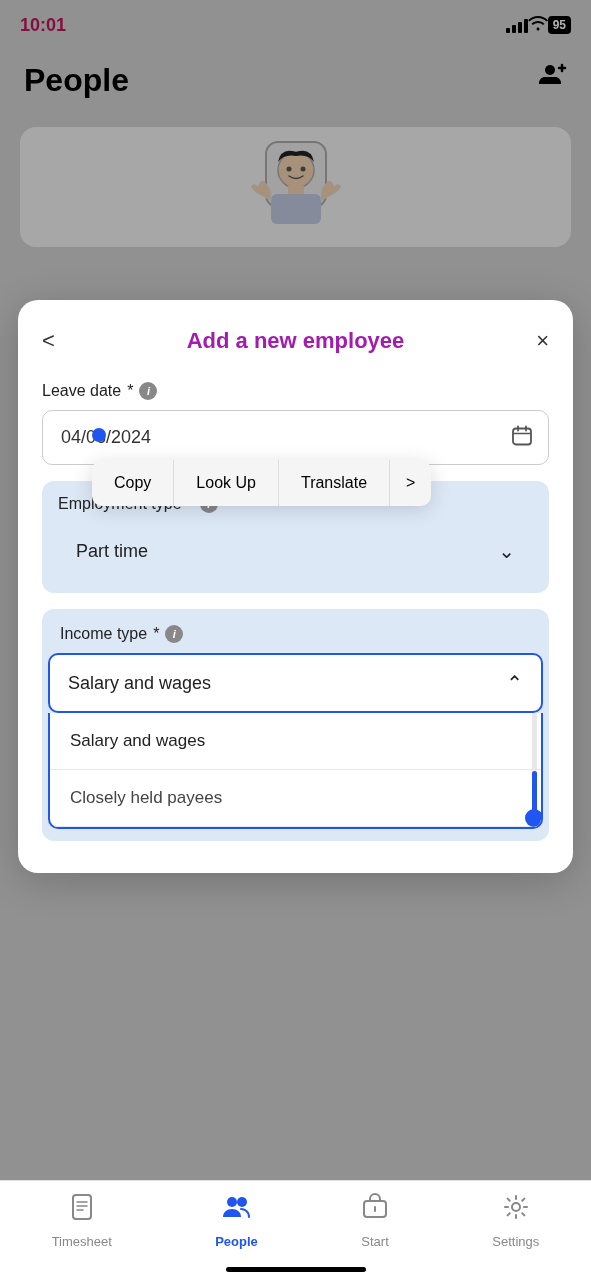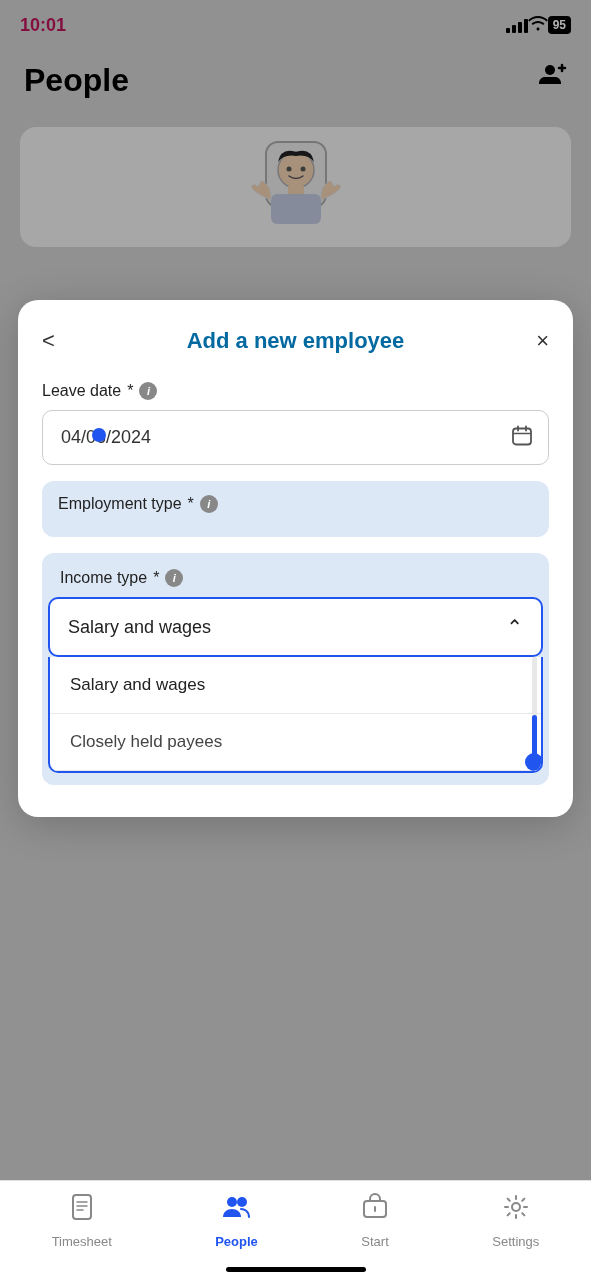--- a/index.html
+++ b/index.html
@@ -127,21 +127,21 @@
       margin-bottom: 28px;
     }
     .modal-back {
       font-size: 22px;
       color: #333;
       cursor: pointer;
     }
     .modal-title {
       font-size: 22px;
       font-weight: 700;
-      color: #0369a1;
+      color: #a21caf;
     }
     .modal-close {
       font-size: 22px;
       color: #333;
       cursor: pointer;
     }
 
     
     .field-label {
       font-size: 16px;
@@ -410,29 +410,39 @@
         <span class="calendar-icon">
           <svg width="22" height="22" viewBox="0 0 22 22" fill="none">
             <rect x="2" y="4" width="18" height="16" rx="3" stroke="#555" stroke-width="1.8"></rect>
             <line x1="7" y1="2" x2="7" y2="6" stroke="#555" stroke-width="1.8" stroke-linecap="round"></line>
             <line x1="15" y1="2" x2="15" y2="6" stroke="#555" stroke-width="1.8" stroke-linecap="round"></line>
             <line x1="2" y1="9" x2="20" y2="9" stroke="#555" stroke-width="1.5"></line>
           </svg>
         </span>
       </div>
 
+      <div class="context-menu">
+        <div class="context-menu-item">Copy</div>
+        <div class="context-menu-item">Look Up</div>
+        <div class="context-menu-item">Translate</div>
+        <div class="context-menu-arrow">&gt;</div>
+      </div>
 
       <div class="blue-dot" style="left: 50px; top: 18px;"></div>
     </div>
 
     <div style="background: #dde8f7; border-radius: 12px; padding: 14px 16px; margin-bottom: 16px;">
       <div class="employment-label">
         <span>Employment type</span>
         <span class="required-star">*</span>
         <span class="info-icon">i</span>
+      </div>
+      <div class="select-box">
+        <span>Part time</span>
+        <span class="chevron-down">⌄</span>
       </div>
     </div>
 
     <div style="background: #dde8f7; border-radius: 12px; padding-bottom: 0; position: relative;">
       <div class="income-label-row">
         <span>Income type</span>
         <span class="required-star">*</span>
         <span class="info-icon">i</span>
       </div>
 

